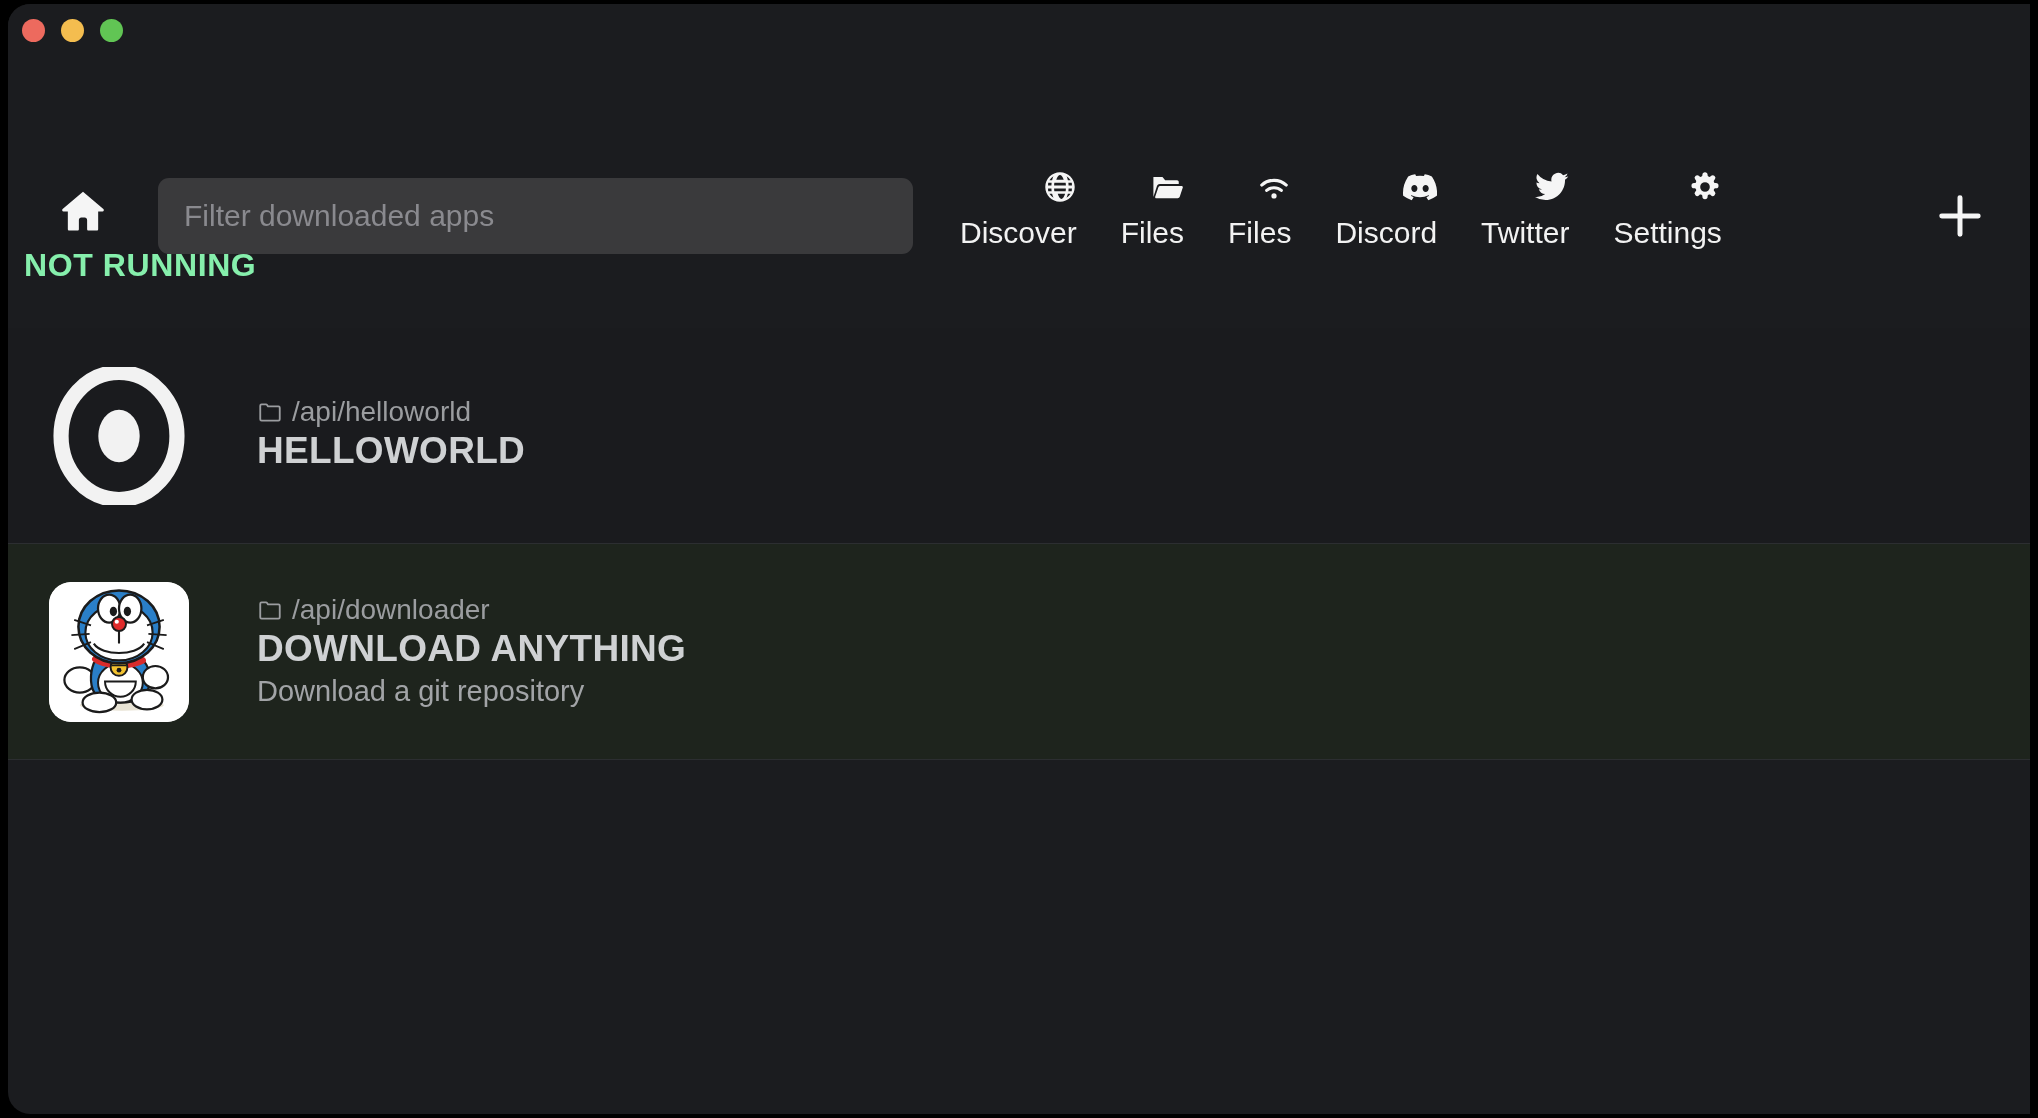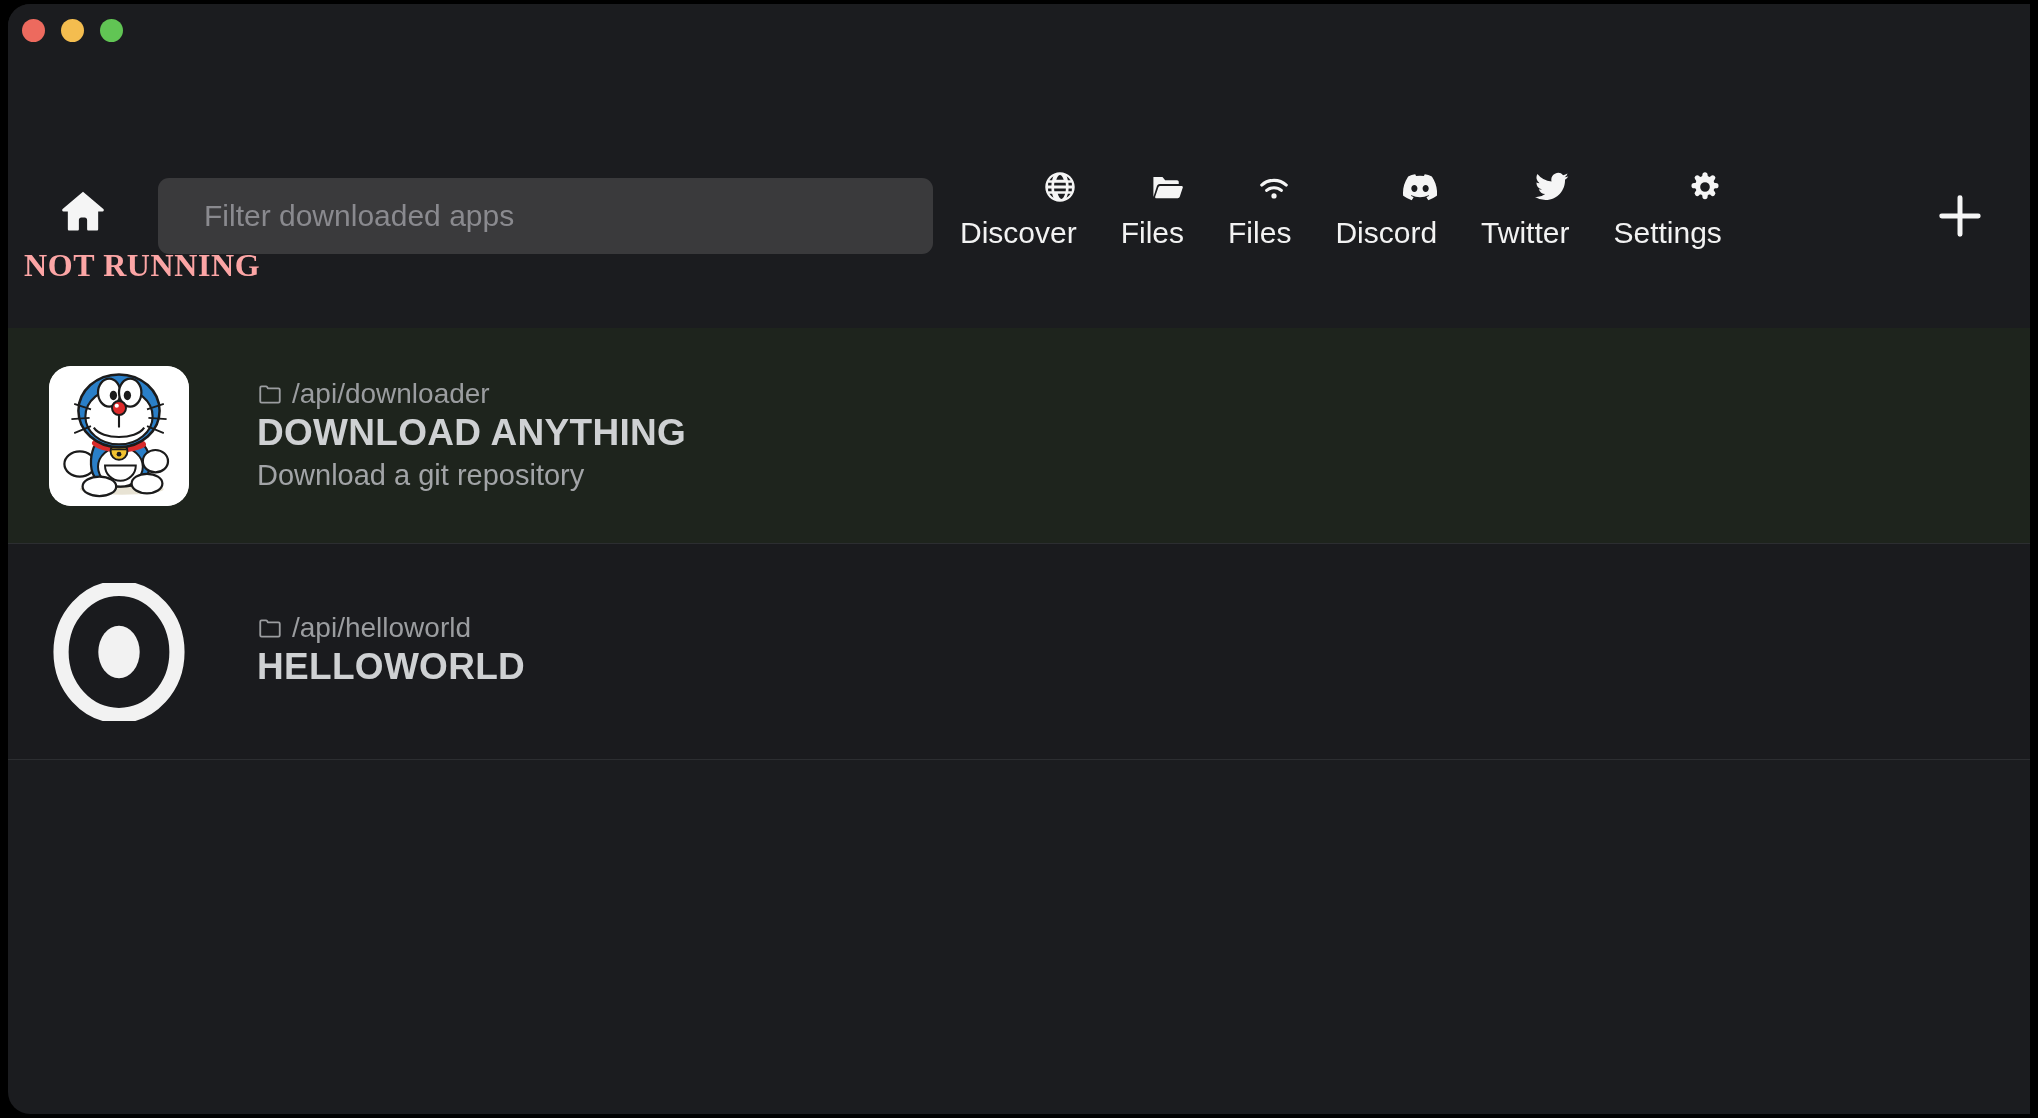--- a/index.html
+++ b/index.html
@@ -66,21 +66,20 @@
   #search-box {
     position: absolute;
     left: 150px;
     top: 112px;
     width: 755px;
     height: 76px;
     background: #3a3a3c;
     border-radius: 11px;
     display: flex;
     align-items: center;
-    padding-left: 20px;
   }
   #search-input {
     width: 100%;
     height: 100%;
     background: transparent;
     border: none;
     outline: none;
     color: #d8d8da;
     font-size: 30px;
     font-family: "Liberation Sans", sans-serif;
@@ -138,25 +137,24 @@
     position: absolute;
     left: 0;
     top: 243px;
     width: 100%;
     height: 64px;
   }
   #section-title {
     position: absolute;
     left: 16px;
     top: 0;
-    color: #fca5a5;
+    color: #86efac;
     font-size: 32px;
     font-weight: bold;
     letter-spacing: 0.6px;
-    font-family: Liberation Serif, serif;
   }
 
   
   #app-list {
     position: absolute;
     left: 0;
     top: 324px;
     width: 100%;
   }
   .app-row {
@@ -325,91 +323,91 @@
       </span>
     </div>
   </div>
 
   <div id="section-header">
     <div id="section-title">NOT RUNNING</div>
   </div>
 
   <div id="app-list">
 
-    <div class="app-row tint-green">
-      <div class="app-icon-wrap">
-        <svg class="icon-doraemon" viewBox="0 0 100 100" xmlns="http://www.w3.org/2000/svg">
-          <rect width="100" height="100" rx="16" fill="#ffffff"></rect>
-
-          <ellipse cx="52" cy="88" rx="30" ry="4" fill="#e8e3d4"></ellipse>
-
-          <ellipse cx="22" cy="70" rx="11" ry="9" fill="#ffffff" stroke="#1b1b1b" stroke-width="1.6"></ellipse>
-
-          <path d="M32 58c-3 8-3 18 2 23 6 6 22 7 31 2 7-4 9-13 6-21-3-8-11-12-20-11-9 1-16 3-19 7z" fill="#2a7fc8" stroke="#1b1b1b" stroke-width="1.6"></path>
-
-          <ellipse cx="51" cy="72" rx="16" ry="14" fill="#ffffff" stroke="#1b1b1b" stroke-width="1.4"></ellipse>
-
-          <path d="M40 71a11 11 0 0 0 22 0z" fill="#ffffff" stroke="#1b1b1b" stroke-width="1.4"></path>
-
-          <ellipse cx="36" cy="86" rx="12" ry="7" fill="#ffffff" stroke="#1b1b1b" stroke-width="1.6"></ellipse>
-          <ellipse cx="70" cy="84" rx="11" ry="7" fill="#ffffff" stroke="#1b1b1b" stroke-width="1.6"></ellipse>
-
-          <ellipse cx="76" cy="68" rx="9" ry="8" fill="#ffffff" stroke="#1b1b1b" stroke-width="1.6"></ellipse>
-
-          <path d="M33 55c6 5 25 6 34 1" stroke="#d92b2b" stroke-width="4.5" fill="none" stroke-linecap="round"></path>
-
-          <circle cx="50" cy="61" r="6" fill="#f2c230" stroke="#1b1b1b" stroke-width="1.4"></circle>
-          <path d="M44.6 59.5h10.8" stroke="#1b1b1b" stroke-width="1.2"></path>
-          <circle cx="50" cy="63" r="1.7" fill="#1b1b1b"></circle>
-
-          <ellipse cx="50" cy="32" rx="29" ry="26" fill="#2a7fc8" stroke="#1b1b1b" stroke-width="1.8"></ellipse>
-
-          <ellipse cx="50" cy="36" rx="24" ry="20" fill="#ffffff" stroke="#1b1b1b" stroke-width="1.5"></ellipse>
-
-          <ellipse cx="43" cy="19" rx="8" ry="10" fill="#ffffff" stroke="#1b1b1b" stroke-width="1.6"></ellipse>
-          <ellipse cx="58" cy="19" rx="8" ry="10" fill="#ffffff" stroke="#1b1b1b" stroke-width="1.6"></ellipse>
-          <ellipse cx="46" cy="21" rx="2.6" ry="3.4" fill="#1b1b1b"></ellipse>
-          <ellipse cx="56" cy="21" rx="2.6" ry="3.4" fill="#1b1b1b"></ellipse>
-
-          <circle cx="50" cy="30" r="5" fill="#e02b2b" stroke="#1b1b1b" stroke-width="1.4"></circle>
-          <circle cx="48.4" cy="28.4" r="1.5" fill="#ffffff"></circle>
-
-          <path d="M50 35v9" stroke="#1b1b1b" stroke-width="1.5"></path>
-
-          <path d="M32 44c6 9 30 9 36 0" stroke="#1b1b1b" stroke-width="1.5" fill="none"></path>
-
-          <path d="M30 31l-12-4M29 37l-13 1M30 43l-12 5" stroke="#1b1b1b" stroke-width="1.3" fill="none"></path>
-
-          <path d="M70 31l12-4M71 37l13 1M70 43l12 5" stroke="#1b1b1b" stroke-width="1.3" fill="none"></path>
-        </svg>
-      </div>
-      <div class="app-text">
-        <div class="app-path">
-          <svg viewBox="0 0 24 24" fill="none" xmlns="http://www.w3.org/2000/svg">
-            <path d="M3 6.2c0-.66.54-1.2 1.2-1.2h4.1c.4 0 .78.2 1 .53l.9 1.35h9.6c.66 0 1.2.54 1.2 1.2v10.7c0 .66-.54 1.2-1.2 1.2H4.2c-.66 0-1.2-.54-1.2-1.2V6.2z" stroke="#9b9da0" stroke-width="1.7" stroke-linejoin="round"></path>
-          </svg>
-          <span>/api/downloader</span>
-        </div>
-        <div class="app-name">DOWNLOAD ANYTHING</div>
-        <div class="app-desc">Download a git repository</div>
-      </div>
-    </div>
-
     <div class="app-row tint-plain">
       <div class="app-icon-wrap">
         <svg class="icon-ring" viewBox="0 0 100 100" xmlns="http://www.w3.org/2000/svg">
           <ellipse cx="50" cy="50" rx="42" ry="46" fill="none" stroke="#f2f2f2" stroke-width="11"></ellipse>
           <ellipse cx="50" cy="50" rx="15" ry="19" fill="#f2f2f2"></ellipse>
         </svg>
       </div>
       <div class="app-text">
         <div class="app-path">
           <svg viewBox="0 0 24 24" fill="none" xmlns="http://www.w3.org/2000/svg">
             <path d="M3 6.2c0-.66.54-1.2 1.2-1.2h4.1c.4 0 .78.2 1 .53l.9 1.35h9.6c.66 0 1.2.54 1.2 1.2v10.7c0 .66-.54 1.2-1.2 1.2H4.2c-.66 0-1.2-.54-1.2-1.2V6.2z" stroke="#9b9da0" stroke-width="1.7" stroke-linejoin="round"></path>
           </svg>
           <span>/api/helloworld</span>
         </div>
         <div class="app-name">HELLOWORLD</div>
       </div>
     </div>
 
+    <div class="app-row tint-green">
+      <div class="app-icon-wrap">
+        <svg class="icon-doraemon" viewBox="0 0 100 100" xmlns="http://www.w3.org/2000/svg">
+          <rect width="100" height="100" rx="16" fill="#ffffff"></rect>
+
+          <ellipse cx="52" cy="88" rx="30" ry="4" fill="#e8e3d4"></ellipse>
+
+          <ellipse cx="22" cy="70" rx="11" ry="9" fill="#ffffff" stroke="#1b1b1b" stroke-width="1.6"></ellipse>
+
+          <path d="M32 58c-3 8-3 18 2 23 6 6 22 7 31 2 7-4 9-13 6-21-3-8-11-12-20-11-9 1-16 3-19 7z" fill="#2a7fc8" stroke="#1b1b1b" stroke-width="1.6"></path>
+
+          <ellipse cx="51" cy="72" rx="16" ry="14" fill="#ffffff" stroke="#1b1b1b" stroke-width="1.4"></ellipse>
+
+          <path d="M40 71a11 11 0 0 0 22 0z" fill="#ffffff" stroke="#1b1b1b" stroke-width="1.4"></path>
+
+          <ellipse cx="36" cy="86" rx="12" ry="7" fill="#ffffff" stroke="#1b1b1b" stroke-width="1.6"></ellipse>
+          <ellipse cx="70" cy="84" rx="11" ry="7" fill="#ffffff" stroke="#1b1b1b" stroke-width="1.6"></ellipse>
+
+          <ellipse cx="76" cy="68" rx="9" ry="8" fill="#ffffff" stroke="#1b1b1b" stroke-width="1.6"></ellipse>
+
+          <path d="M33 55c6 5 25 6 34 1" stroke="#d92b2b" stroke-width="4.5" fill="none" stroke-linecap="round"></path>
+
+          <circle cx="50" cy="61" r="6" fill="#f2c230" stroke="#1b1b1b" stroke-width="1.4"></circle>
+          <path d="M44.6 59.5h10.8" stroke="#1b1b1b" stroke-width="1.2"></path>
+          <circle cx="50" cy="63" r="1.7" fill="#1b1b1b"></circle>
+
+          <ellipse cx="50" cy="32" rx="29" ry="26" fill="#2a7fc8" stroke="#1b1b1b" stroke-width="1.8"></ellipse>
+
+          <ellipse cx="50" cy="36" rx="24" ry="20" fill="#ffffff" stroke="#1b1b1b" stroke-width="1.5"></ellipse>
+
+          <ellipse cx="43" cy="19" rx="8" ry="10" fill="#ffffff" stroke="#1b1b1b" stroke-width="1.6"></ellipse>
+          <ellipse cx="58" cy="19" rx="8" ry="10" fill="#ffffff" stroke="#1b1b1b" stroke-width="1.6"></ellipse>
+          <ellipse cx="46" cy="21" rx="2.6" ry="3.4" fill="#1b1b1b"></ellipse>
+          <ellipse cx="56" cy="21" rx="2.6" ry="3.4" fill="#1b1b1b"></ellipse>
+
+          <circle cx="50" cy="30" r="5" fill="#e02b2b" stroke="#1b1b1b" stroke-width="1.4"></circle>
+          <circle cx="48.4" cy="28.4" r="1.5" fill="#ffffff"></circle>
+
+          <path d="M50 35v9" stroke="#1b1b1b" stroke-width="1.5"></path>
+
+          <path d="M32 44c6 9 30 9 36 0" stroke="#1b1b1b" stroke-width="1.5" fill="none"></path>
+
+          <path d="M30 31l-12-4M29 37l-13 1M30 43l-12 5" stroke="#1b1b1b" stroke-width="1.3" fill="none"></path>
+
+          <path d="M70 31l12-4M71 37l13 1M70 43l12 5" stroke="#1b1b1b" stroke-width="1.3" fill="none"></path>
+        </svg>
+      </div>
+      <div class="app-text">
+        <div class="app-path">
+          <svg viewBox="0 0 24 24" fill="none" xmlns="http://www.w3.org/2000/svg">
+            <path d="M3 6.2c0-.66.54-1.2 1.2-1.2h4.1c.4 0 .78.2 1 .53l.9 1.35h9.6c.66 0 1.2.54 1.2 1.2v10.7c0 .66-.54 1.2-1.2 1.2H4.2c-.66 0-1.2-.54-1.2-1.2V6.2z" stroke="#9b9da0" stroke-width="1.7" stroke-linejoin="round"></path>
+          </svg>
+          <span>/api/downloader</span>
+        </div>
+        <div class="app-name">DOWNLOAD ANYTHING</div>
+        <div class="app-desc">Download a git repository</div>
+      </div>
+    </div>
+
   </div>
 </div>
 
 </body></html>

